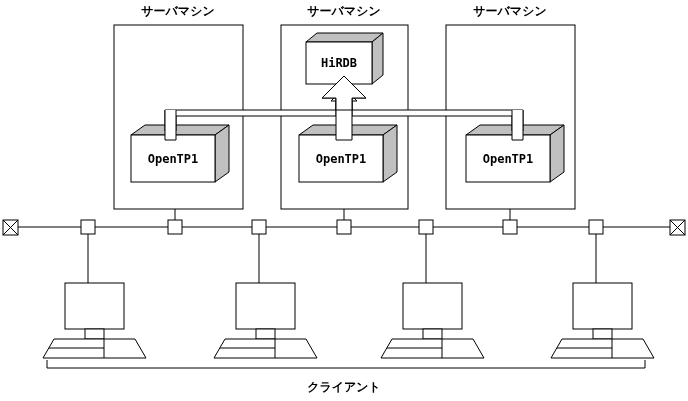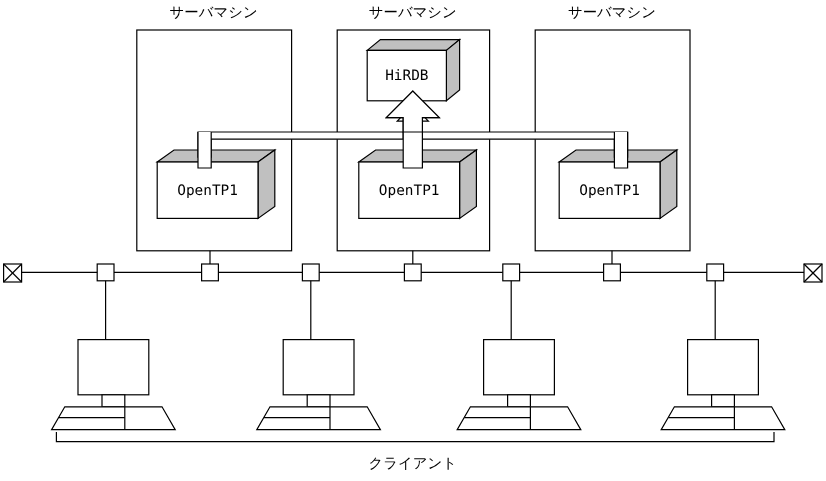--- a/index.html
+++ b/index.html
@@ -1,18 +1,18 @@
 <!DOCTYPE html>
 <html><head>
 <meta charset="utf-8">
 <style>
   html,body{margin:0;padding:0;background:#ffffff;}
   body{width:688px;height:401px;overflow:hidden;
        font-family:"Liberation Sans", sans-serif;}
-  #stage{position:relative;width:688px;height:401px;background:#fff;}
+  #stage{position:relative;width:688px;height:401px;background:#fff;font-weight:bold;}
   svg#diagram{position:absolute;left:0;top:0;width:688px;height:401px;display:block;}
   .lbl-jp{font-family:"DejaVu Sans", sans-serif;font-size:12px;fill:#000;}
   .lbl-mono{font-family:"DejaVu Sans Mono", monospace;font-size:12px;fill:#000;}
   text{dominant-baseline:middle;}
 </style>
 </head>
 <body>
 
 <div id="stage">
 <svg id="diagram" viewBox="0 0 688 401">

